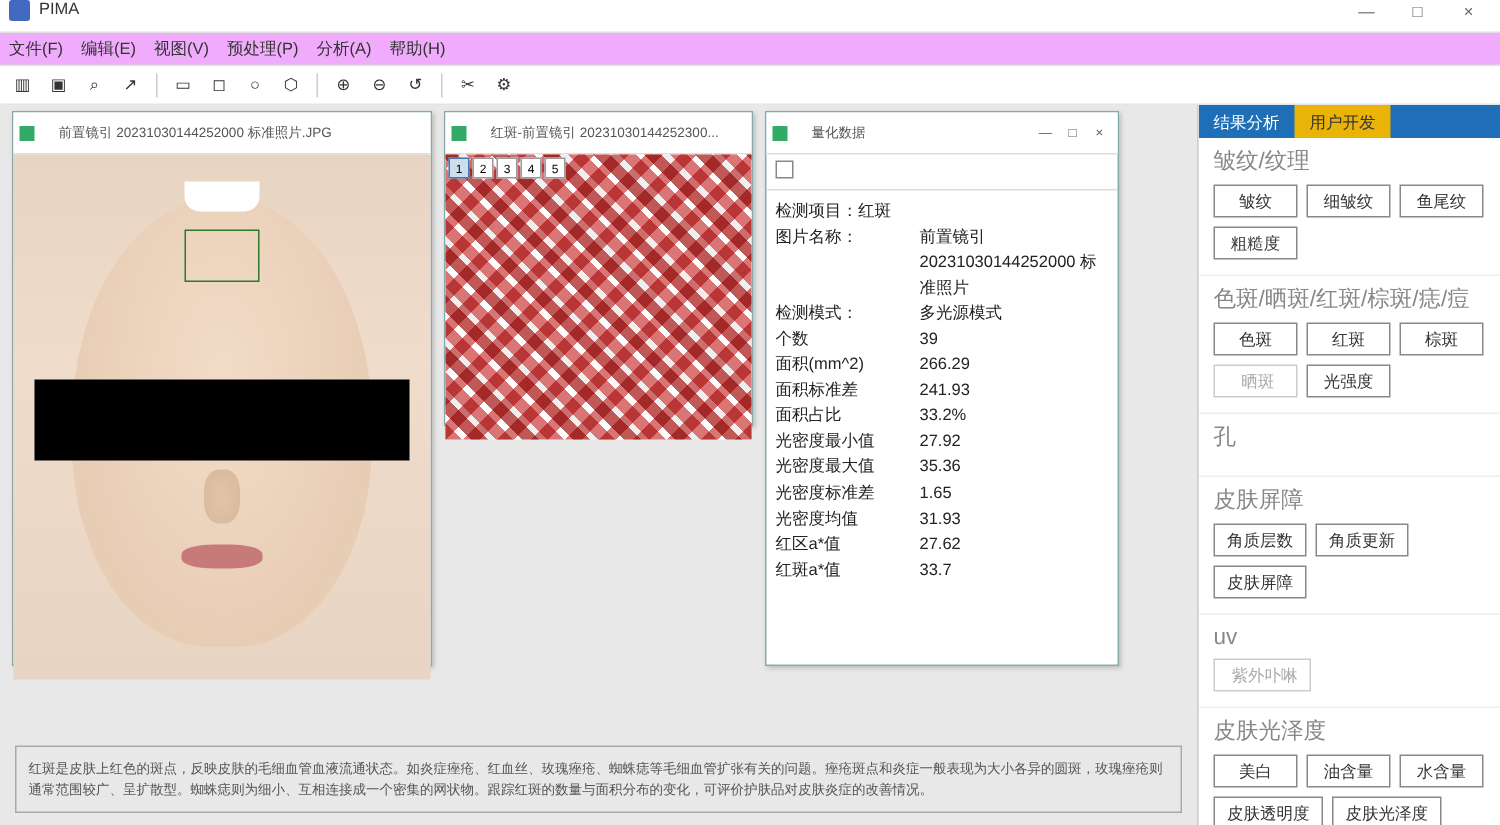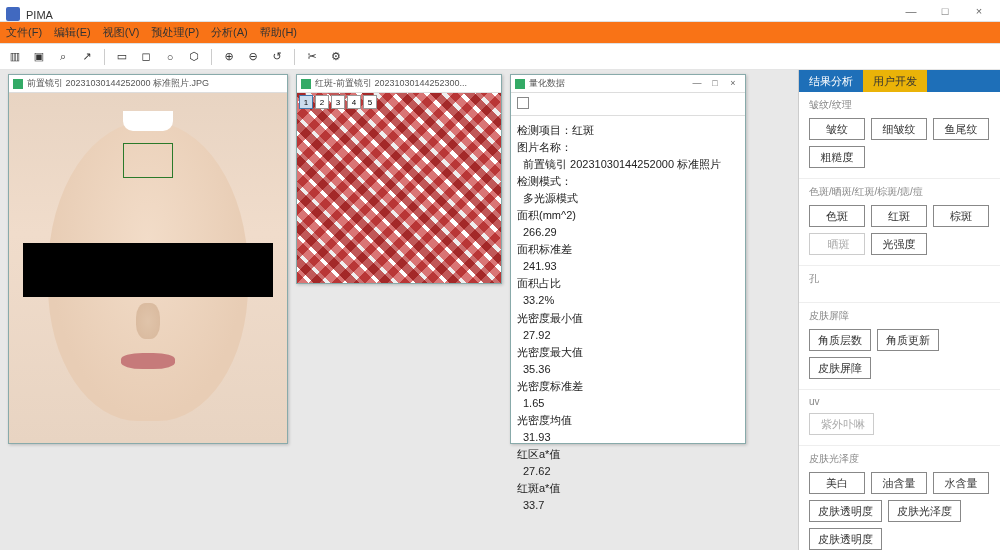--- a/index.html
+++ b/index.html
@@ -1,57 +1,57 @@
 <!DOCTYPE html>
 <html><head>
 <meta charset="utf-8">
 <style>
 *{box-sizing:border-box;margin:0;padding:0;font-family:"Microsoft YaHei",Arial,sans-serif;font-size:11px;}
 body{background:#f0f0f0;width:1000px;height:550px;overflow:hidden;}
-.titlebar{height:22px;background:#fff;display:flex;align-items:flex-end;padding:0 6px;border-bottom:1px solid #e0e0e0;}
+.titlebar{height:22px;background:#fff;display:flex;align-items:flex-start;padding:0 6px;border-bottom:1px solid #e0e0e0;}
 .titlebar .logo{width:14px;height:14px;background:#4169c0;margin-right:6px;border-radius:2px;}
 .titlebar .title{flex:1;color:#333;}
 .winbtns{display:flex;gap:4px;}
 .winbtn{width:30px;height:18px;text-align:center;line-height:16px;color:#666;cursor:pointer;}
-.menubar{height:22px;background:#f97316;display:flex;align-items:center;padding:0 6px;border-bottom:1px solid #e0e0e0;gap:12px;color:#333;}
+.menubar{height:22px;background:#f0abfc;display:flex;align-items:center;padding:0 6px;border-bottom:1px solid #e0e0e0;gap:12px;color:#333;}
 .menubar span{cursor:pointer;}
 .toolbar{height:26px;background:#fff;display:flex;align-items:center;padding:0 6px;border-bottom:1px solid #e5e5e5;gap:6px;}
 .tbicon{width:18px;height:18px;display:flex;align-items:center;justify-content:center;color:#333;cursor:pointer;border:1px solid transparent;}
 .tbsep{width:1px;height:16px;background:#ccc;margin:0 2px;}
 .workspace{display:flex;height:480px;}
 .canvas-area{flex:1;background:#e8e8e8;position:relative;padding:6px;}
 .sidepanel{width:202px;background:#fff;border-left:1px solid #ccc;overflow-y:auto;}
 .subwin{position:absolute;background:#fff;border:1px solid #8aa;box-shadow:1px 1px 3px rgba(0,0,0,0.2);}
-.subwin .swtitle{height:18px;background:#fff;border-bottom:1px solid #ddd;display:flex;align-items:center;padding:0 4px;gap:4px;}
+.subwin .swtitle{height:28px;background:#fff;border-bottom:1px solid #ddd;display:flex;align-items:center;padding:0 4px;gap:16px;}
 .subwin .swtitle .swicon{width:10px;height:10px;background:#3a6;}
 .subwin .swtitle .swname{flex:1;font-size:9px;color:#555;overflow:hidden;white-space:nowrap;text-overflow:ellipsis;}
 .subwin .swtitle .swctl{display:flex;gap:2px;}
 .subwin .swtitle .swbtn{width:16px;height:12px;text-align:center;line-height:10px;font-size:9px;color:#666;cursor:pointer;}
 .face-img{width:100%;height:calc(100% - 18px);background:linear-gradient(180deg,#e8d4c2 0%,#f0dccb 40%,#e8d4c2 100%);position:relative;}
 .face-head{position:absolute;top:18px;left:50%;transform:translateX(-50%);width:50px;height:20px;background:#fff;border-radius:0 0 10px 10px;}
 .face-oval{position:absolute;top:28px;left:50%;transform:translateX(-50%);width:200px;height:300px;background:radial-gradient(ellipse at 50% 40%,#f2dcc8 0%,#e8cdb5 70%);border-radius:50% 50% 45% 45%;}
 .face-rect{position:absolute;top:50px;left:50%;transform:translateX(-50%);width:50px;height:35px;border:1px solid #2a7a2a;}
 .face-bar{position:absolute;top:150px;left:14px;right:14px;height:54px;background:#000;}
 .face-nose{position:absolute;top:210px;left:50%;transform:translateX(-50%);width:24px;height:36px;background:radial-gradient(ellipse,#e0c4aa,#d8b89c);border-radius:40%;}
 .face-mouth{position:absolute;top:260px;left:50%;transform:translateX(-50%);width:54px;height:16px;background:#c67a7a;border-radius:40%;}
 .red-img{width:100%;height:calc(100% - 18px);background:repeating-linear-gradient(45deg,#d97575 0 8px,#fff 8px 12px,#c05858 12px 20px,#efefef 20px 24px),repeating-linear-gradient(-45deg,#d97575 0 8px,transparent 8px 16px);background-blend-mode:multiply;position:relative;}
 .red-tabs{position:absolute;top:2px;left:2px;display:flex;gap:2px;}
 .red-tab{width:14px;height:14px;border:1px solid #999;background:#fff;font-size:8px;display:flex;align-items:center;justify-content:center;cursor:pointer;}
 .red-tab.active{background:#cde;border-color:#47a;}
 .metrics{padding:6px;line-height:1.55;font-size:10px;color:#222;}
-.metrics .mrow{display:flex;flex-direction:column;}
+.metrics .mrow{display:flex;}
 .metrics .mkey{min-width:90px;}
 .metrics .mval{padding-left:6px;}
 .mhead{border-bottom:1px solid #ddd;padding:4px 6px;}
 .mhead .mhicon{display:inline-block;width:12px;height:12px;border:1px solid #888;margin-right:4px;}
 .sidepanel .tabs{display:flex;background:#1e6fb8;color:#fff;height:22px;}
 .sidepanel .tab{padding:4px 10px;cursor:pointer;}
 .sidepanel .tab.inactive{background:#eab308;color:#333;}
 .group{padding:6px 10px 10px;border-bottom:1px solid #eee;}
-.group .gtitle{font-size:10px;color:#888;margin-bottom:6px;}
+.group .gtitle{font-size:15px;color:#888;margin-bottom:6px;}
 .btnrow{display:flex;flex-wrap:wrap;gap:6px;}
 .abtn{min-width:56px;height:22px;padding:0 8px;border:1px solid #888;background:#fff;display:flex;align-items:center;justify-content:center;cursor:pointer;color:#333;}
 .abtn.dim{color:#aaa;border-color:#ccc;padding-left:11px;}
 .footer-text{position:absolute;bottom:8px;left:10px;right:10px;border:1px solid #aaa;background:#e8e8e8;padding:8px;font-size:9px;color:#555;line-height:1.5;}
 </style>
 </head>
 <body>
 
 <div class="titlebar">
   <div class="logo"></div>
@@ -142,20 +142,24 @@
         <div>检测项目：红斑</div>
         <div class="mrow">
             <span class="mkey">图片名称：</span>
             <span class="mval">前置镜引 20231030144252000 标准照片</span>
           </div>
         <div class="mrow">
             <span class="mkey">检测模式：</span>
             <span class="mval">多光源模式</span>
           </div>
         <div class="mrow">
+            <span class="mkey">个数</span>
+            <span class="mval">39</span>
+          </div>
+        <div class="mrow">
             <span class="mkey">面积(mm^2)</span>
             <span class="mval">266.29</span>
           </div>
         <div class="mrow">
             <span class="mkey">面积标准差</span>
             <span class="mval">241.93</span>
           </div>
         <div class="mrow">
             <span class="mkey">面积占比</span>
             <span class="mval">33.2%</span>
@@ -180,20 +184,21 @@
             <span class="mkey">红区a*值</span>
             <span class="mval">27.62</span>
           </div>
         <div class="mrow">
             <span class="mkey">红斑a*值</span>
             <span class="mval">33.7</span>
           </div>
       </div>
     </div>
 
+    <div class="footer-text">红斑是皮肤上红色的斑点，反映皮肤的毛细血管血液流通状态。如炎症痤疮、红血丝、玫瑰痤疮、蜘蛛痣等毛细血管扩张有关的问题。痤疮斑点和炎症一般表现为大小各异的圆斑，玫瑰痤疮则通常范围较广、呈扩散型。蜘蛛痣则为细小、互相连接成一个密集的网状物。跟踪红斑的数量与面积分布的变化，可评价护肤品对皮肤炎症的改善情况。</div>
   </div>
 
   <div class="sidepanel">
     <div class="tabs">
       <div class="tab">结果分析</div>
       <div class="tab inactive">用户开发</div>
     </div>
 
     <div class="group">
       <div class="gtitle">皱纹/纹理</div>

